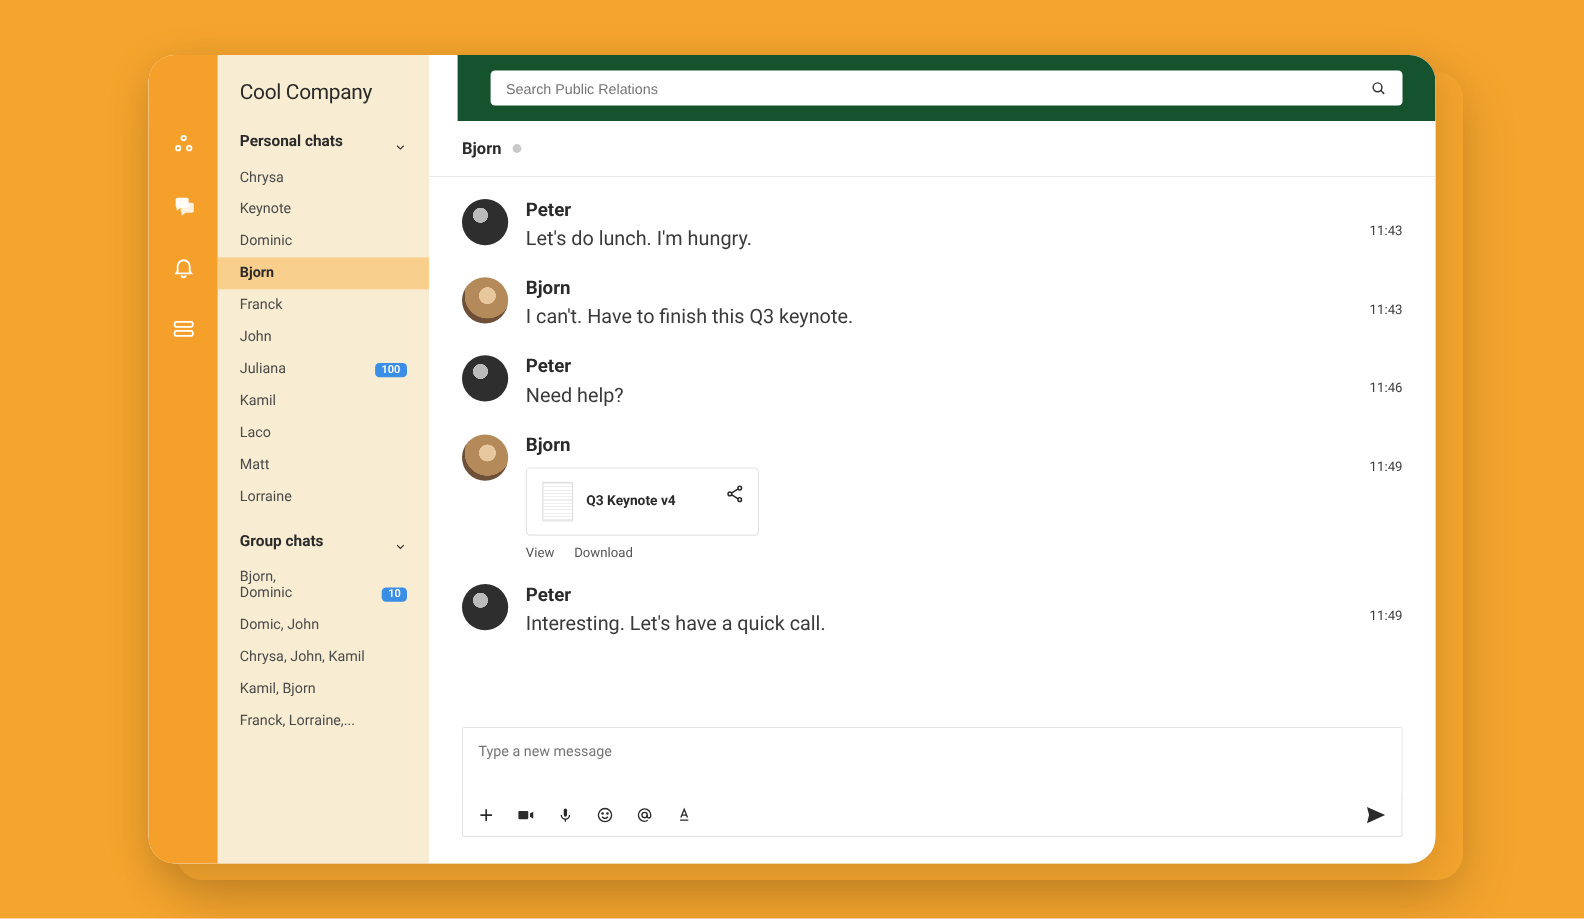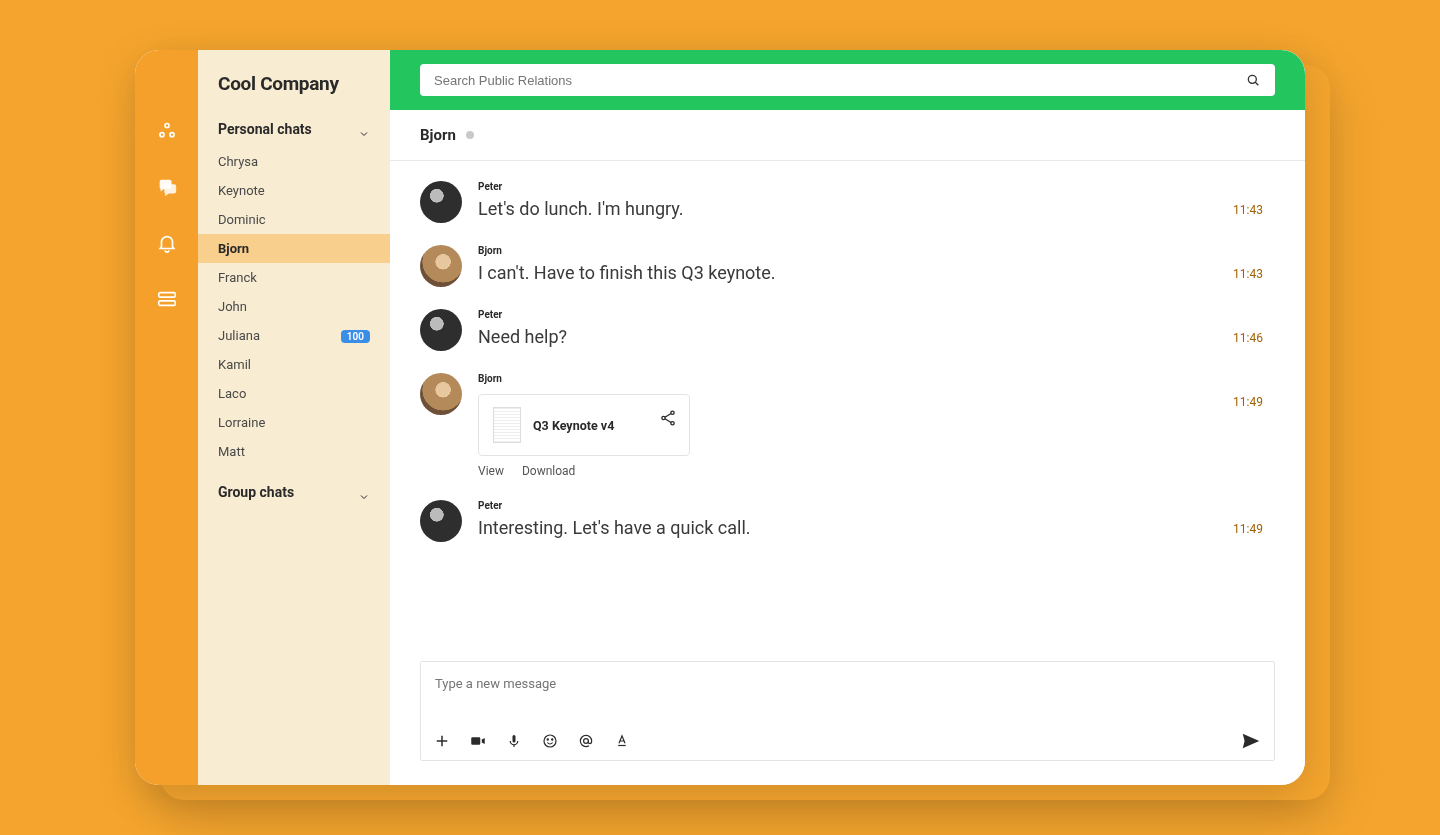--- a/index.html
+++ b/index.html
@@ -45,21 +45,21 @@
 
   
   .sidebar {
     width: 192px;
     background: #f8ecd2;
     display: flex;
     flex-direction: column;
     padding: 22px 0 0 0;
   }
   .brand {
-    font-weight: 700;
+    font-weight: 400;
     font-size: 19px;
     color: #2a2a2a;
     padding: 0 20px 26px 20px;
     letter-spacing: -0.3px;
   }
   .section-header {
     display: flex;
     align-items: flex-end;
     justify-content: space-between;
     padding: 0 20px 10px 20px;
@@ -100,23 +100,24 @@
   .section-gap { height: 18px; }
 
   
   .main {
     flex: 1;
     display: flex;
     flex-direction: column;
     background: #fff;
   }
   .topbar {
-    background: #22c55e;
+    background: #14532d;
     padding: 14px 30px;
     display: flex;
+    margin-left: 26px;
   }
   .search {
     flex: 1;
     background: #fff;
     border-radius: 4px;
     display: flex;
     align-items: center;
     padding: 0 14px;
     height: 32px;
   }
@@ -155,23 +156,23 @@
   .avatar {
     width: 42px;
     height: 42px;
     border-radius: 50%;
     flex-shrink: 0;
     background: #444;
   }
   .avatar.dark { background: radial-gradient(circle at 40% 35%, #bbb 0 18%, #2e2e2e 19% 100%); }
   .avatar.light { background: radial-gradient(circle at 55% 40%, #e7c79d 0 22%, #b48a5a 23% 60%, #6e5038 61% 100%); }
   .msg-body { flex: 1; }
-  .msg-sender { font-weight:700; font-size:10px; color:#2a2a2a; margin-bottom:4px;}
+  .msg-sender { font-weight:700; font-size:17px; color:#2a2a2a; margin-bottom:4px;}
   .msg-text { font-size:18px; color:#3a3a3a; line-height:1.4;}
-  .msg-time { font-size:12px; color:#a16207; position:absolute; right:12px; top:22px;}
+  .msg-time { font-size:12px; color:#404040; position:absolute; right:0; top:22px;}
 
   .file-card {
     margin-top:10px;
     border:1px solid #e3e3e3;
     border-radius:4px;
     width: 212px;
     padding: 12px 14px;
     display:flex;
     align-items:center;
     gap:12px;
@@ -283,37 +284,55 @@
           <span>Juliana</span>
           <span class="badge">100</span>
         </li>
         <li class="chat-item">
           <span>Kamil</span>
         </li>
         <li class="chat-item">
           <span>Laco</span>
         </li>
         <li class="chat-item">
+          <span>Matt</span>
+        </li>
+        <li class="chat-item">
           <span>Lorraine</span>
-        </li>
-        <li class="chat-item">
-          <span>Matt</span>
         </li>
       </ul>
 
     <div class="section-gap"></div>
 
     <div class="section-header">
       <span class="section-title">Group chats</span>
       <span class="chev">
         <svg viewBox="0 0 24 24" fill="none" stroke="currentColor" stroke-width="2">
             <polyline points="6 9 12 15 18 9"></polyline>
           </svg>
       </span>
     </div>
+    <ul class="chat-list" id="group-list">
+        <li class="chat-item">
+          <span>Bjorn, Dominic</span>
+          <span class="badge">10</span>
+        </li>
+        <li class="chat-item">
+          <span>Domic, John</span>
+        </li>
+        <li class="chat-item">
+          <span>Chrysa, John, Kamil</span>
+        </li>
+        <li class="chat-item">
+          <span>Kamil, Bjorn</span>
+        </li>
+        <li class="chat-item">
+          <span>Franck, Lorraine,...</span>
+        </li>
+      </ul>
   </div>
 
   <div class="main">
     <div class="topbar">
       <div class="search">
         <input type="text" placeholder="Search Public Relations" style="">
         <span class="search-icon">
           <svg viewBox="0 0 24 24" fill="none" stroke="currentColor" stroke-width="2">
               <circle cx="11" cy="11" r="6"></circle>
               <line x1="20" y1="20" x2="15.5" y2="15.5"></line>

